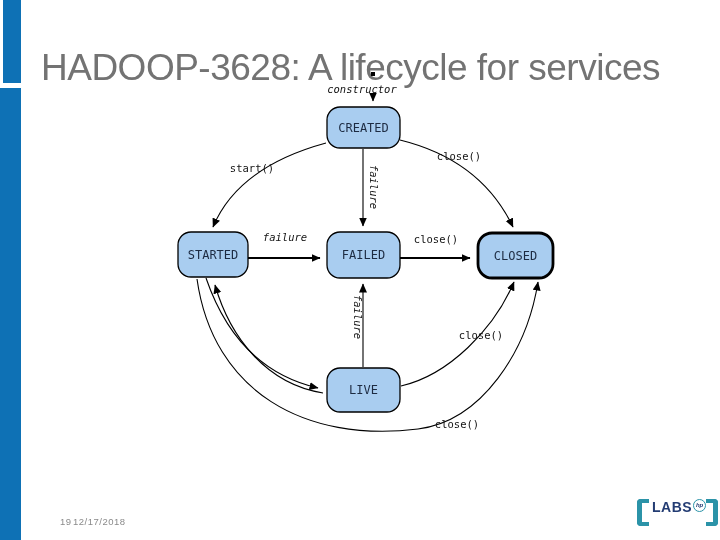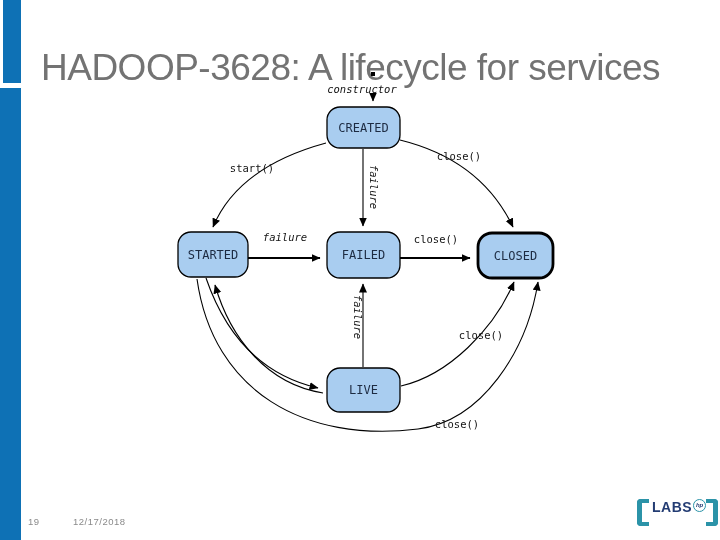--- a/index.html
+++ b/index.html
@@ -24,21 +24,21 @@
   .edge{fill:none;stroke:#000;stroke-width:1.1;}
   .edge.bold{stroke-width:2;}
   .elabel{
     font-family:"DejaVu Sans Mono",monospace;font-size:10.5px;fill:#111;
     text-anchor:middle;
   }
   .elabel.it{font-style:italic;}
   .page-num,.page-date{
     position:absolute;top:516px;font-size:9.5px;color:#8a8a8a;letter-spacing:0.5px;
   }
-  .page-num{left:28px;}
+  .page-num{left:60px;}
   .page-date{left:73px;}
   .hp-logo{position:absolute;left:637px;top:499px;height:29px;display:flex;}
   .hpb{width:7px;height:19px;}
   .hpb-l{border-left:5px solid #2b93a8;border-top:4px solid #2b93a8;border-bottom:4px solid #2b93a8;border-radius:4px 0 0 4px;}
   .hpb-r{border-right:5px solid #2b93a8;border-top:4px solid #2b93a8;border-bottom:4px solid #2b93a8;border-radius:0 4px 4px 0;}
   .hp-labs{font-weight:bold;font-size:14px;color:#233c73;letter-spacing:0.5px;margin:0 1px 0 3px;}
   .hp-circle{
     display:inline-block;width:11px;height:11px;border:1.2px solid #2b93a8;border-radius:50%;
     font-style:italic;font-weight:bold;font-size:6px;color:#233c73;text-align:center;
     line-height:11px;vertical-align:8px;

